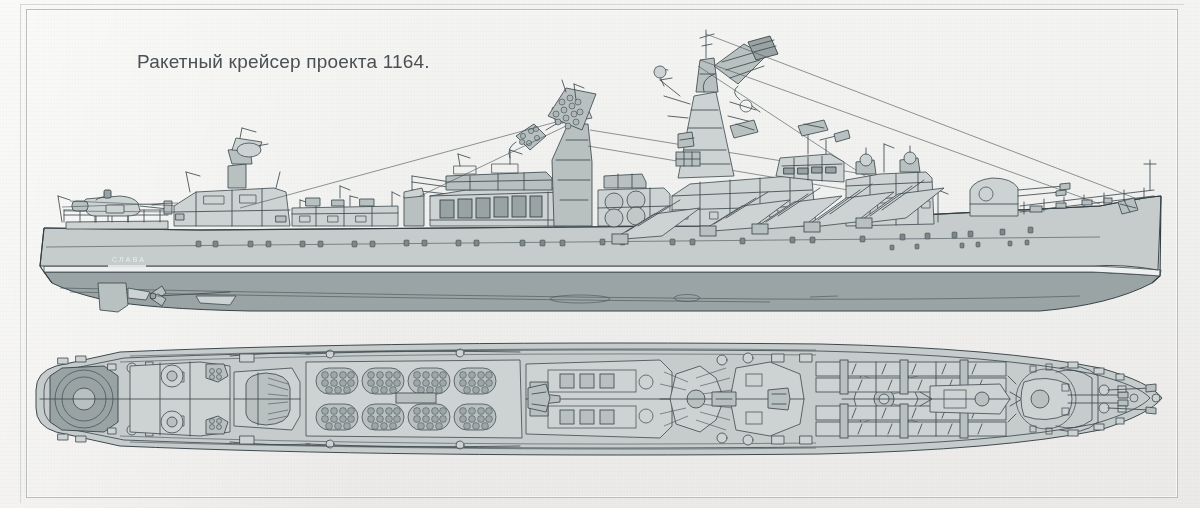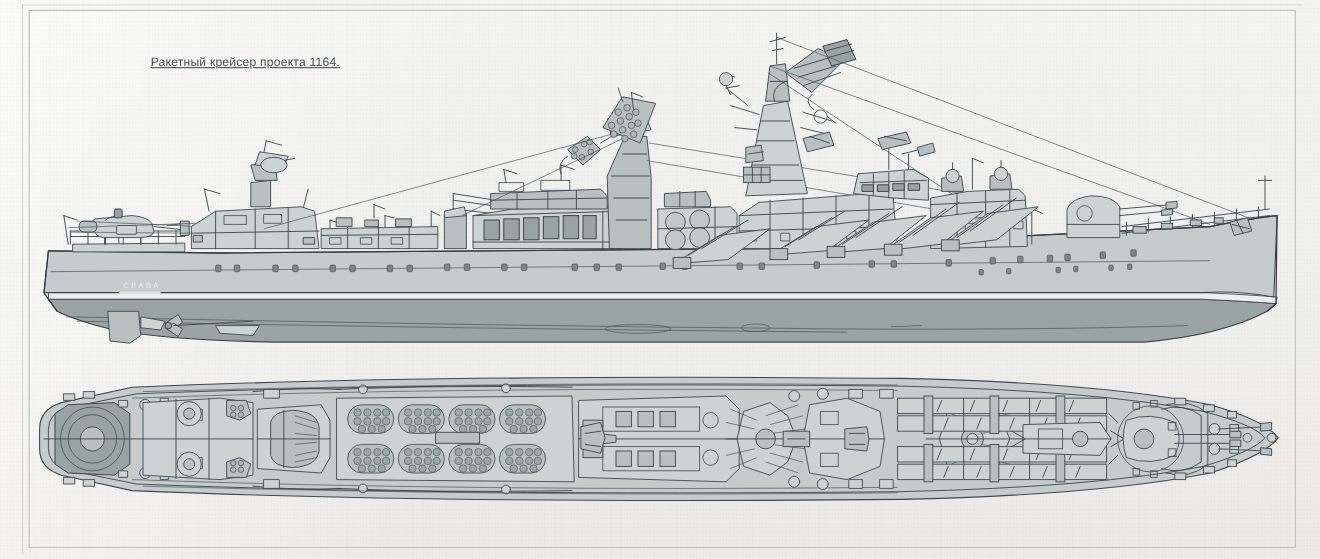--- a/index.html
+++ b/index.html
@@ -30,23 +30,22 @@
     box-shadow:inset 0 0 0 1px rgba(255,255,255,.6);
     pointer-events:none;
   }
   #frame-outer{
     position:absolute;left:20px;top:4px;right:16px;bottom:5px;
     border-left:1px solid #d6d8d8;border-top:1px solid #d6d8d8;
     pointer-events:none;
   }
   #title{
     position:absolute;left:137px;top:51px;
-    font-size:11px;letter-spacing:.2px;color:#4a5054;
+    font-size:19px;letter-spacing:.2px;color:#4a5054;
     white-space:nowrap;
-    text-decoration:underline;
   }
   svg{position:absolute;left:0;top:0;}
   .ink{fill:none;stroke:#3f4a50;stroke-width:.85;stroke-linejoin:round;stroke-linecap:round;}
   .ink-t{fill:none;stroke:#445056;stroke-width:.6;}
   .ink-h{fill:none;stroke:#333d43;stroke-width:1.15;}
   .f-light{fill:#cdd2d2;stroke:#445056;stroke-width:.85;}
   .f-mid{fill:#b9c0c0;stroke:#3f4a50;stroke-width:.85;}
   .f-dark{fill:#9aa3a3;stroke:#39444a;stroke-width:.9;}
   .f-deck{fill:#c6cbcb;stroke:#3f4a50;stroke-width:1;}
   .f-uw{fill:#9ba4a4;stroke:#39444a;stroke-width:1;}

